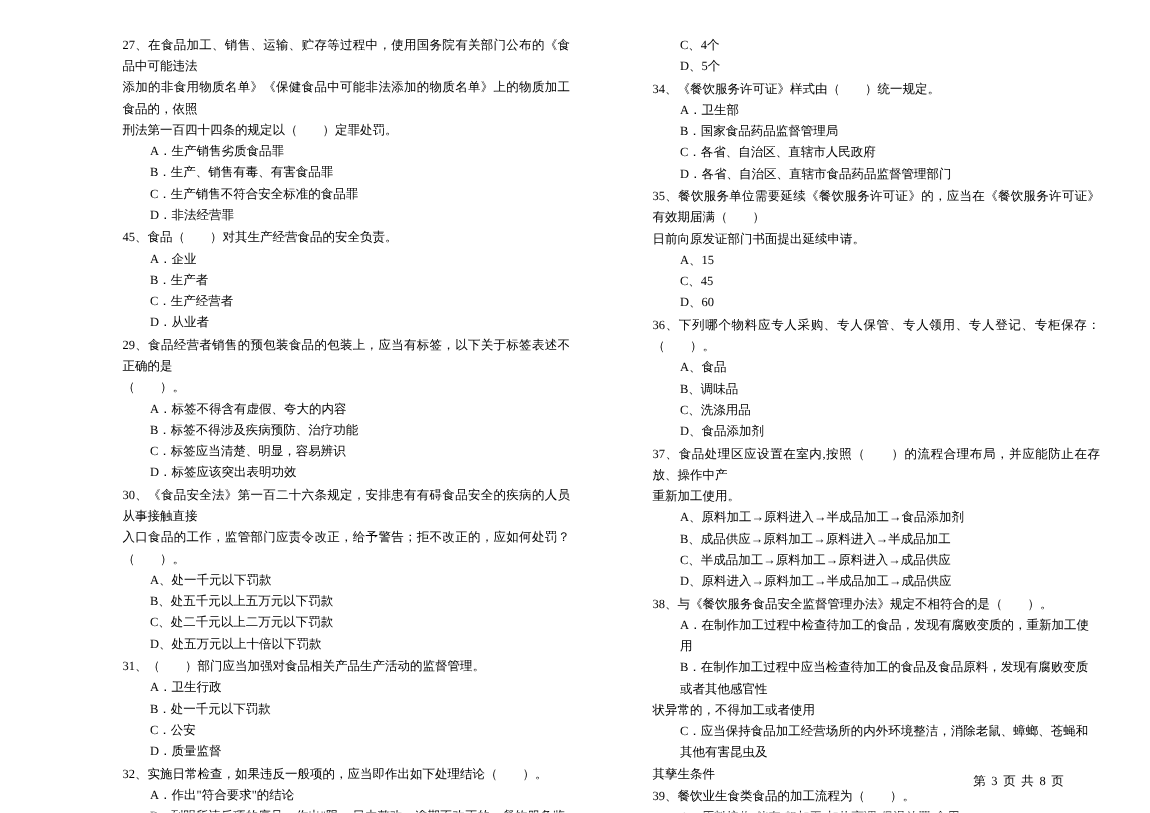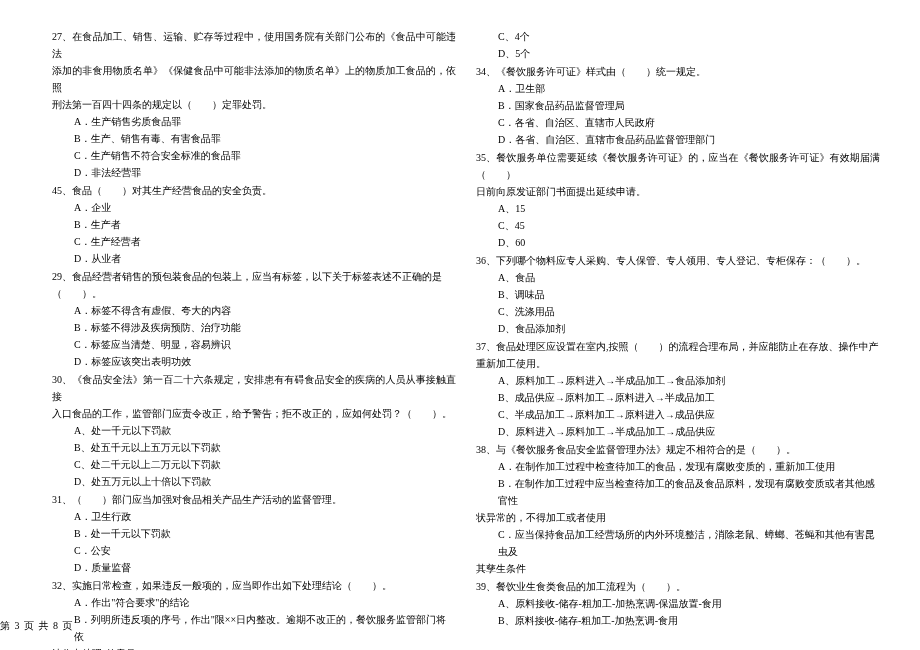--- a/index.html
+++ b/index.html
@@ -15,30 +15,30 @@
     padding: 28px 40px 0 52px;
   }
   .columns {
     display: flex;
     gap: 20px;
   }
   .col {
     flex: 1;
     width: 50%;
   }
-  .q { margin-bottom: 1px; }
+  .q { margin-bottom: 1px; margin-left: 46px; }
   .q-stem { text-align: justify; }
   .opt { padding-left: 2.2em; }
   .opt2 { padding-left: 0; }
   .footer {
     position: absolute;
     bottom: 16px;
     left: 0;
     width: 852px;
-    text-align: left;
+    text-align: right;
     font-size: 10px;
     letter-spacing: 1px;
   }
 </style>
 </head>
 <body>
 
 <div class="columns">
   <div class="col">
     <div class="q">

